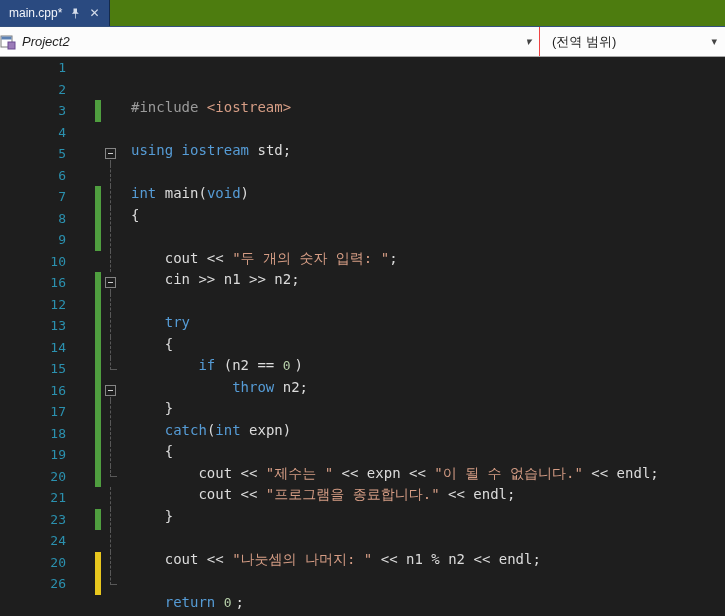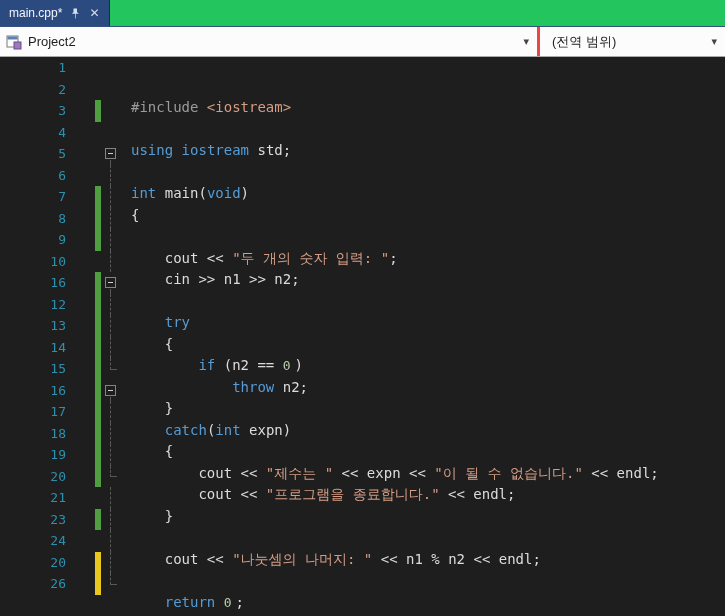--- a/index.html
+++ b/index.html
@@ -1,34 +1,34 @@
 <!DOCTYPE html>
 <html><head>
 <meta charset="utf-8">
 <style>
   * { margin:0; padding:0; box-sizing:border-box; }
   html,body { width:725px; height:616px; overflow:hidden; background:#1e1e1e;
               font-family:"Liberation Sans", sans-serif; }
   .app { width:725px; height:616px; display:flex; flex-direction:column; }
 
   
-  .tabbar { height:26px; background:#22c55e; display:flex; align-items:stretch; flex:0 0 26px; }
+  .tabbar { height:26px; background:#4d7c0f; display:flex; align-items:stretch; flex:0 0 26px; }
   .tab { display:flex; align-items:center; gap:8px; padding:0 9px;
          background:#2a4a80; border-right:1px solid #142a4d; color:#ffffff;
          font-size:12px; cursor:default; }
   .tab .title { color:#f3f5fa; }
   .tab .pin { display:flex; align-items:center; }
   .tab .close { color:#d6deec; font-size:12px; line-height:12px; padding:0 1px; }
 
   
   .navbar { height:31px; flex:0 0 31px; background:#f8f8f8; display:flex;
             border-top:1px solid #33507e; border-bottom:1px solid #a9a9a9;
             font-size:13px; color:#1e1e1e; }
   .combo { display:flex; align-items:center; height:100%; background:#fcfcfc; }
-  .combo.project { flex:0 0 540px; padding-left:6px; border-right:3px solid #ef4444; }
+  .combo.project { flex:0 0 540px; border-right:1px solid #ef4444;font-style:italic; }
   .combo.scope { flex:1 1 auto; padding-left:12px; }
   .combo .label { padding-left:6px; }
   .combo .arrow { margin-left:auto; padding-right:8px; color:#444; font-size:11px; }
 
   
   .editor { flex:1 1 auto; background:#1e1e1e; overflow:hidden;
             font-family:"DejaVu Sans Mono", monospace; }
   .row { display:flex; height:21.5px; line-height:21.5px; align-items:stretch; }
   .num { flex:0 0 70px; text-align:right; padding-right:4px; color:#2b91af;
          font-size:13px; }

